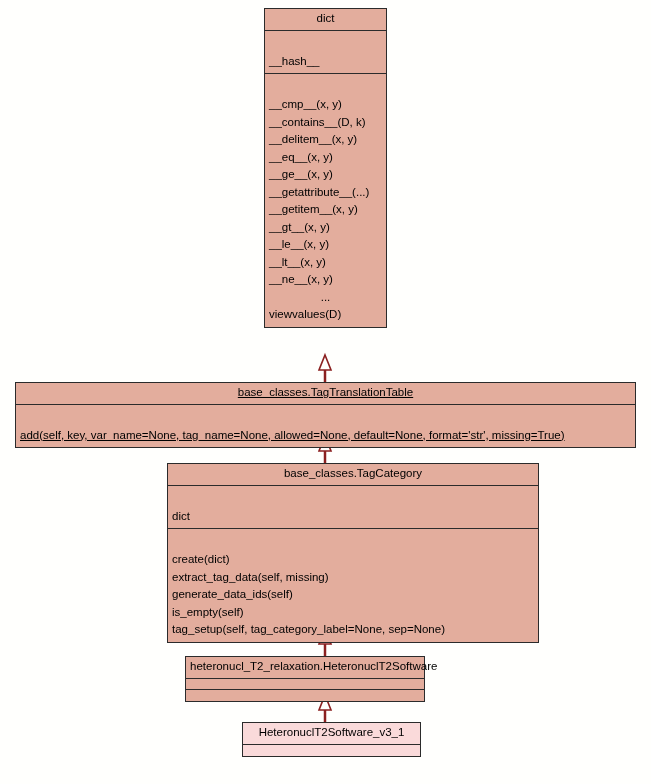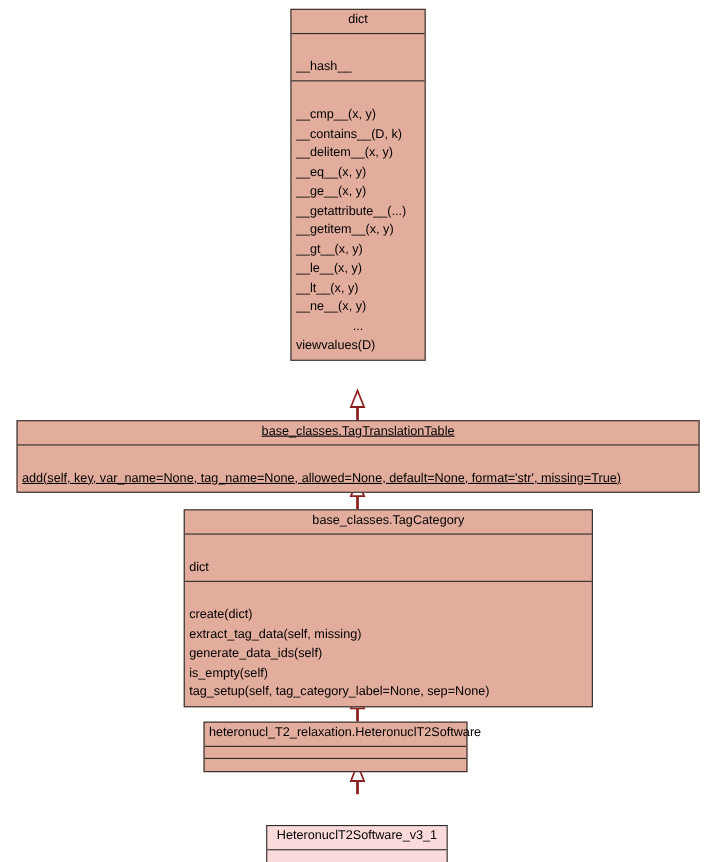--- a/index.html
+++ b/index.html
@@ -151,20 +151,20 @@
   </div>
 
   <div class="uml-box" style="left:185px; top:656px; width:240px;">
     <div class="compartment title-comp">
       <span class="title-text">heteronucl_T2_relaxation.HeteronuclT2Software</span>
     </div>
     <div class="compartment empty-comp"></div>
     <div class="compartment empty-comp"></div>
   </div>
 
-  <div class="uml-box light" style="left:242px; top:750px; width:165px;">
+  <div class="uml-box light" style="left:242px; top:722px; width:179px;">
     <div class="compartment title-comp">
       <span class="title-text">HeteronuclT2Software_v3_1</span>
     </div>
     <div class="compartment empty-comp"></div>
   </div>
 
 </div>
 
 </body></html>

